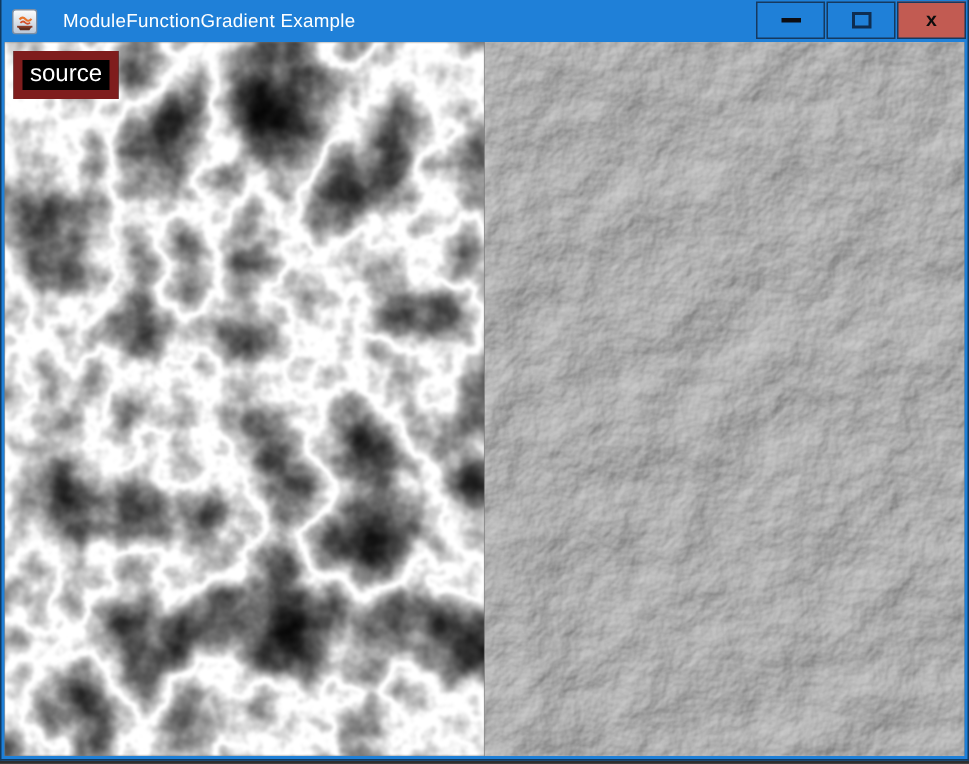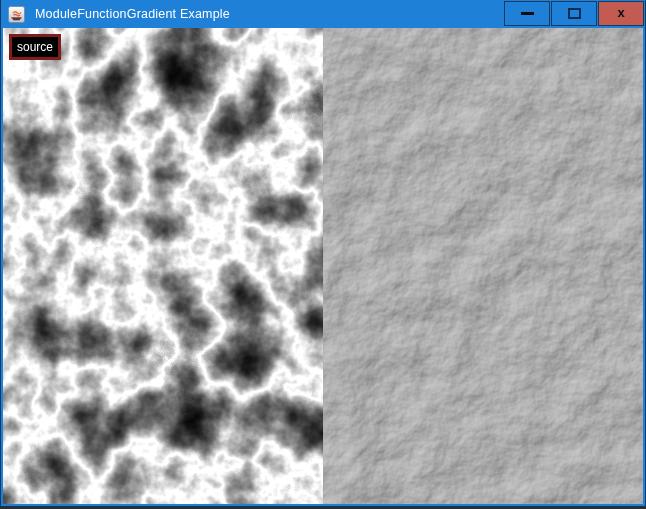--- a/index.html
+++ b/index.html
@@ -23,21 +23,21 @@
     align-items: center;
   }
   .app-icon {
     margin-left: 8px;
     width: 17px; height: 17px;
     flex: 0 0 auto;
   }
   .title-text {
     color: #ffffff;
     font-size: 12.5px;
-    margin-left: 10px;
+    margin-left: 17px;
     white-space: nowrap;
     letter-spacing: 0.2px;
   }
   .controls {
     position: absolute;
     top: 1px; right: 2px;
     display: flex;
   }
   .winbtn {
     width: 46px; height: 25px;
@@ -70,23 +70,23 @@
   .pane {
     position: relative;
     width: 320px; height: 476px;
     overflow: hidden;
   }
   .pane svg { display: block; }
   .img-label {
     position: absolute;
     top: 6px; left: 6px;
     background: #000000;
-    border: 3px solid #7f1d1d;
+    border: 6px solid #7f1d1d;
     color: #ffffff;
-    font-size: 12px;
+    font-size: 16px;
     line-height: 14px;
     padding: 3px 5px;
     white-space: nowrap;
   }
 </style>
 </head>
 <body>
 
 <div class="window">
 

